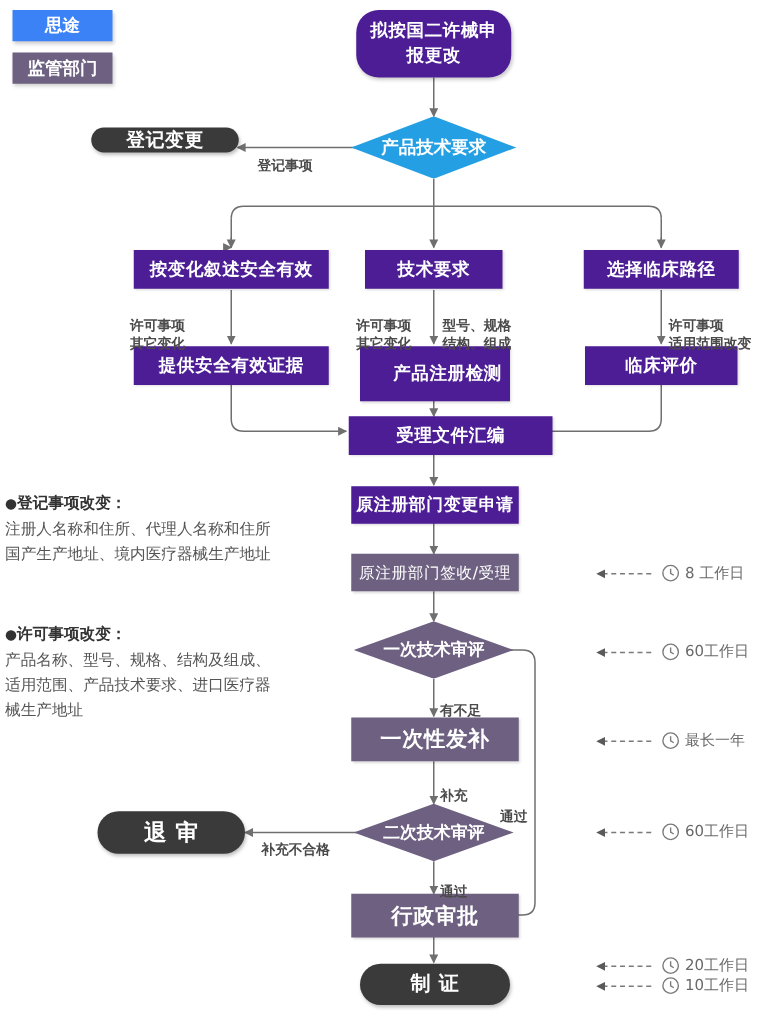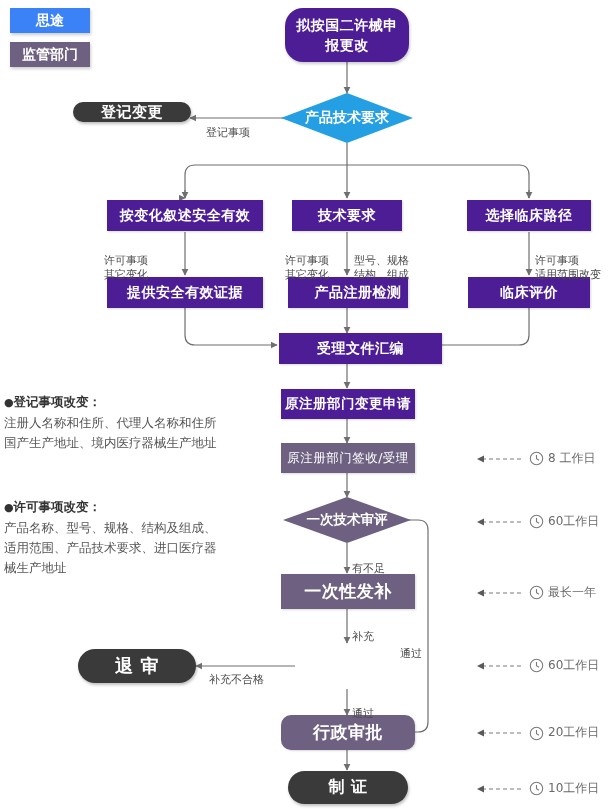--- a/index.html
+++ b/index.html
@@ -31,21 +31,21 @@
      position:absolute; left:0; top:0; width:100%; height:100%;
      clip-path: polygon(50% 0%, 100% 50%, 50% 100%, 0% 50%);
   }
   .diamond .dmlabel {
      position:absolute; left:0; top:0; width:100%; height:100%;
      display:flex; align-items:center; justify-content:center;
      color:#fff; font-weight:bold; z-index:2;
   }
 
   .edge-label { position:absolute; color:#4a4a4a; font-size:11px; line-height:14px;
-                font-weight:normal; white-space:pre-line; }
+                font-weight:bold; white-space:pre-line; }
 
   .note { position:absolute; color:#555; font-size:12.5px; line-height:20px; }
   .note .hd { font-weight:bold; color:#333; display:block; font-size:12.5px; }
 
   .timing { position:absolute; display:flex; align-items:center; gap:4px;
             color:#6a6a6a; font-size:12px; }
   .timing .tlabel { white-space:nowrap; }
 
   .legend-box { position:absolute; display:flex; align-items:center; justify-content:center;
                 color:#fff; font-weight:bold; font-size:14px;
@@ -143,21 +143,21 @@
   </div>
 
   <div class="node blue rect" style="left:107px; top:277px; width:156px; height:31px; font-size:14px;">
     <span>提供安全有效证据</span>
   </div>
 
   <div class="node blue rect" style="left:467px; top:200px; width:124px; height:31px; font-size:14px;">
     <span>选择临床路径</span>
   </div>
 
-  <div class="node blue rect" style="left:288px; top:277px; width:120px; height:31px; font-size:14px;padding-left:20px;">
+  <div class="node blue rect" style="left:288px; top:277px; width:120px; height:44px; font-size:14px;padding-left:20px;">
     <span>产品注册检测</span>
   </div>
 
   <div class="node blue rect" style="left:468px; top:277px; width:122px; height:31px; font-size:14px;">
     <span>临床评价</span>
   </div>
 
   <div class="node blue rect" style="left:279px; top:333px; width:163px; height:31px; font-size:14px;">
     <span>受理文件汇编</span>
   </div>
@@ -174,26 +174,32 @@
     <div class="dmshape" style="background:#6d6080;"></div>
     <div class="dmlabel" style="font-size:13.5px;">
       <span>一次技术审评</span>
     </div>
   </div>
 
   <div class="node purple rect" style="left:281px; top:574px; width:134px; height:35px; font-size:17px;">
     <span>一次性发补</span>
   </div>
 
+  <div class="diamond" style="left:283px; top:643px; width:128px; height:46px;">
+    <div class="dmshape" style="background:#6d6080;"></div>
+    <div class="dmlabel" style="font-size:13.5px;">
+      <span>二次技术审评</span>
+    </div>
+  </div>
 
   <div class="node dark" style="left:78px; top:649px; width:118px; height:34px; font-size:18px;">
     <span>退 审</span>
   </div>
 
-  <div class="node purple rect" style="left:281px; top:715px; width:134px; height:35px; font-size:17px;border-radius:10px;">
+  <div class="node purple rect" style="left:281px; top:715px; width:134px; height:35px; font-size:17px;">
     <span>行政审批</span>
   </div>
 
   <div class="node dark" style="left:288px; top:771px; width:120px; height:33px; font-size:16px;">
     <span>制 证</span>
   </div>
 
   <div class="edge-label" style="left:206px; top:112px;">
     <span>登记事项</span>
   </div>
@@ -293,21 +299,21 @@
       <path d="M54,8 L12,8" stroke="#7a7a7a" stroke-width="1.2" stroke-dasharray="4,3" fill="none"></path>
       <path d="M10,8 L17,4.5 L17,11.5 z" fill="#5a5a5a"></path>
     </svg>
     <svg width="15" height="15" viewBox="0 0 15 15">
       <circle cx="7.5" cy="7.5" r="6.2" fill="none" stroke="#7a7a7a" stroke-width="1.1"></circle>
       <path d="M7.5,4 L7.5,7.7 L10,9.2" stroke="#7a7a7a" stroke-width="1.1" fill="none"></path>
     </svg>
     <span class="tlabel">60工作日</span>
   </div>
 
-  <div class="timing" style="left:467px; top:724px;align-items:flex-end;">
+  <div class="timing" style="left:467px; top:764px;">
     <svg width="58" height="16">
       <path d="M54,8 L12,8" stroke="#7a7a7a" stroke-width="1.2" stroke-dasharray="4,3" fill="none"></path>
       <path d="M10,8 L17,4.5 L17,11.5 z" fill="#5a5a5a"></path>
     </svg>
     <svg width="15" height="15" viewBox="0 0 15 15">
       <circle cx="7.5" cy="7.5" r="6.2" fill="none" stroke="#7a7a7a" stroke-width="1.1"></circle>
       <path d="M7.5,4 L7.5,7.7 L10,9.2" stroke="#7a7a7a" stroke-width="1.1" fill="none"></path>
     </svg>
     <span class="tlabel">20工作日</span>
   </div>

